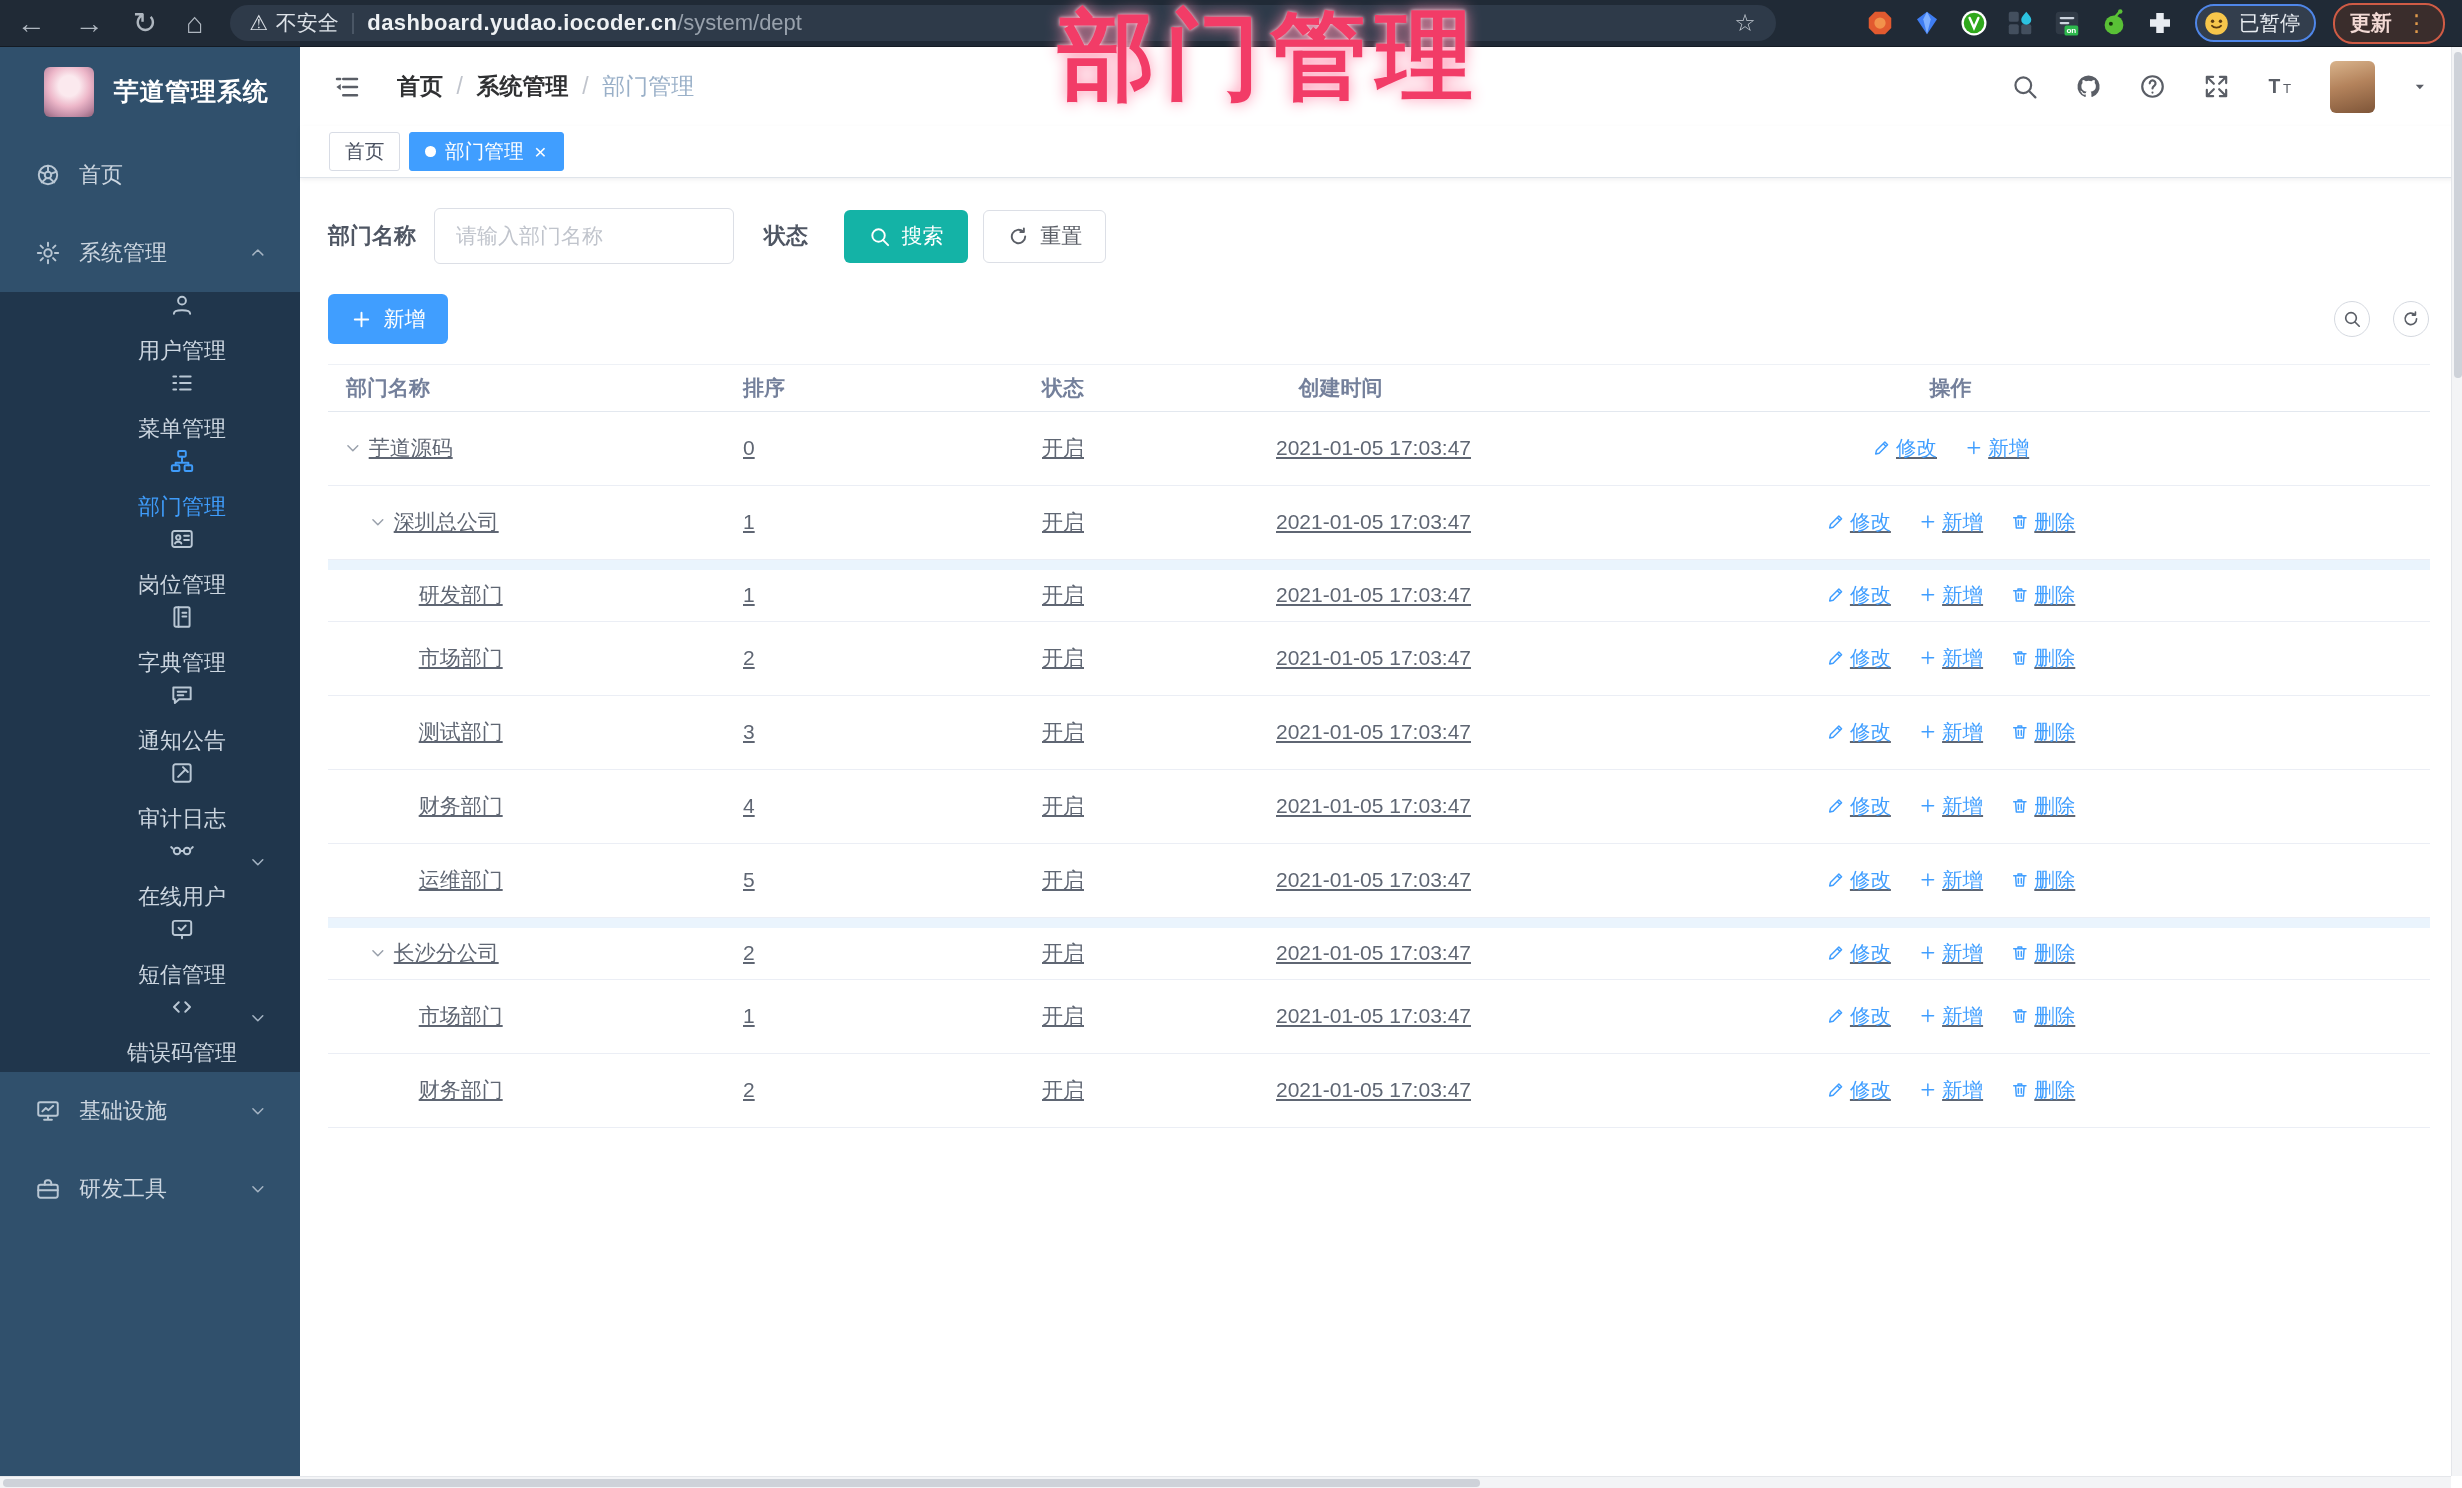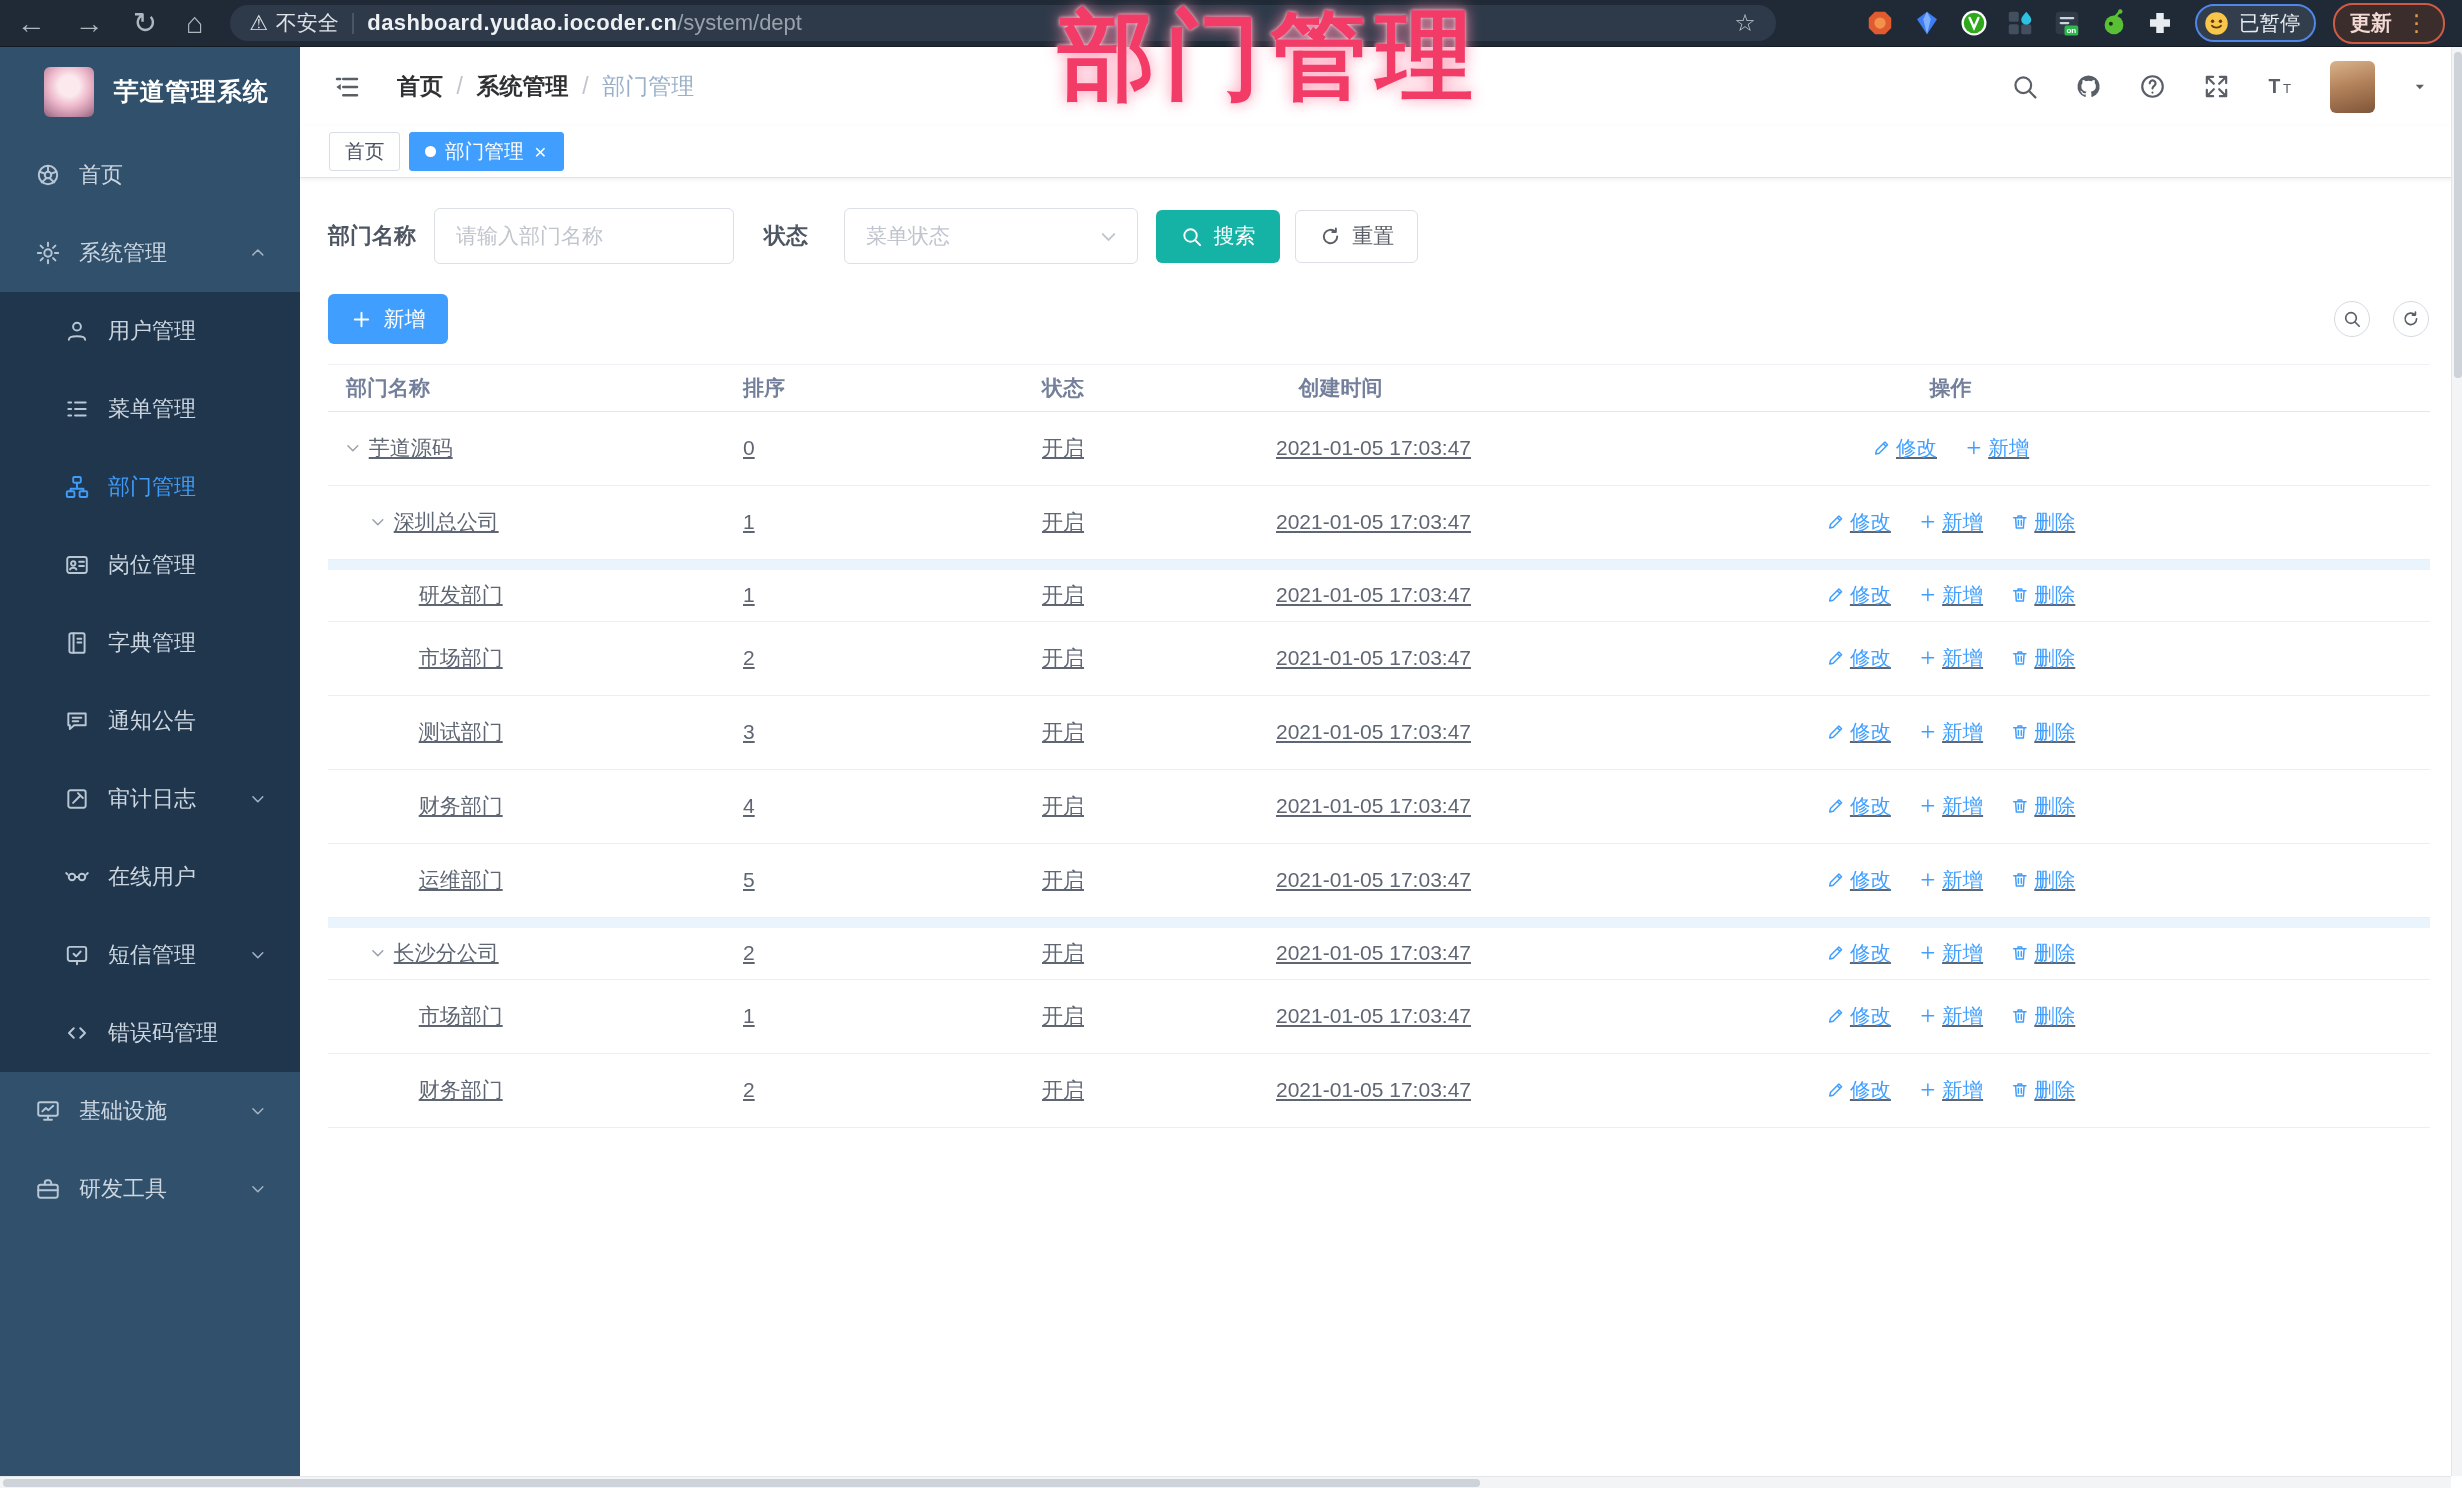--- a/index.html
+++ b/index.html
@@ -39,21 +39,21 @@
 
   
   .sidebar{width:300px;flex-shrink:0;background:#30506c;color:#ccd6e0;display:flex;flex-direction:column;}
   .logo-row{height:89px;display:flex;align-items:center;padding-left:44px;gap:19.7px;flex-shrink:0;}
   .logo-img{width:50px;height:50px;border-radius:6px;flex-shrink:0;
     background:radial-gradient(circle at 50% 38%,#fbe9ee 0 26%,#edb7c9 52%,#c08ba4 78%,#8c5f77);}
   .app-title{color:#fff;font-size:25px;font-weight:700;letter-spacing:0.8px;}
   .menu{flex:1;}
   .menu-item{height:78px;display:flex;align-items:center;gap:18px;font-size:22px;cursor:pointer;}
   .mi-top{padding-left:35px;}
-  .mi-sub{padding-left:64px;background:#20364c;}
+  .mi-sub{padding-left:64px;background:#20364c;flex-direction:column;}
   .menu-item.active{color:#3f9cfa;}
   .mi-icon{width:26px;height:26px;color:#b9c7d4;flex-shrink:0;}
   .menu-item.active .mi-icon{color:#3f9cfa;}
   .mi-chevron{width:19.7px;height:19.7px;color:#a5b4c3;margin-left:auto;margin-right:32px;}
 
   
   .main{flex:1;display:flex;flex-direction:column;background:#fff;min-width:0;}
   .topbar{height:79px;display:flex;align-items:center;padding:0 32px;flex-shrink:0;}
   .hamburger{width:30px;height:30px;color:#5a5e66;cursor:pointer;}
   .crumbs{display:flex;align-items:center;margin-left:35px;font-size:23px;}
@@ -489,28 +489,20 @@
           </div>
         </div>
 
       <div class="content">
 
         <div class="filter-row">
           <span class="f-label">部门名称</span>
           <input class="f-input" type="text" placeholder="请输入部门名称" style="">
           <span class="gap40"></span>
           <span class="f-label">状态</span>
-          <div class="f-select">
-            <span class="ph">菜单状态</span>
-            <span class="sel-caret ic">
-              <svg viewBox="0 0 24 24" fill="none" stroke="currentColor" stroke-width="2" stroke-linecap="round">
-                  <path d="M6 9.5l6 6 6-6"></path>
-                </svg>
-            </span>
-          </div>
           <button class="btn btn-search">
             <span class="b-ic ic">
               <svg viewBox="0 0 24 24" fill="none" stroke="currentColor" stroke-width="2" stroke-linecap="round">
                   <circle cx="11" cy="11" r="6.5"></circle>
                   <path d="M15.8 15.8L21 21"></path>
                 </svg>
             </span>
             <span>搜索</span>
           </button>
           <button class="btn btn-reset">

